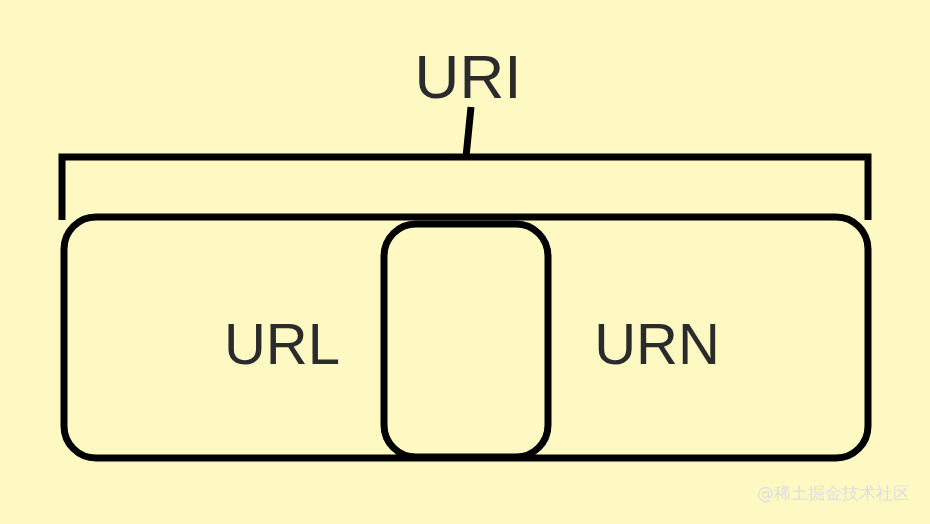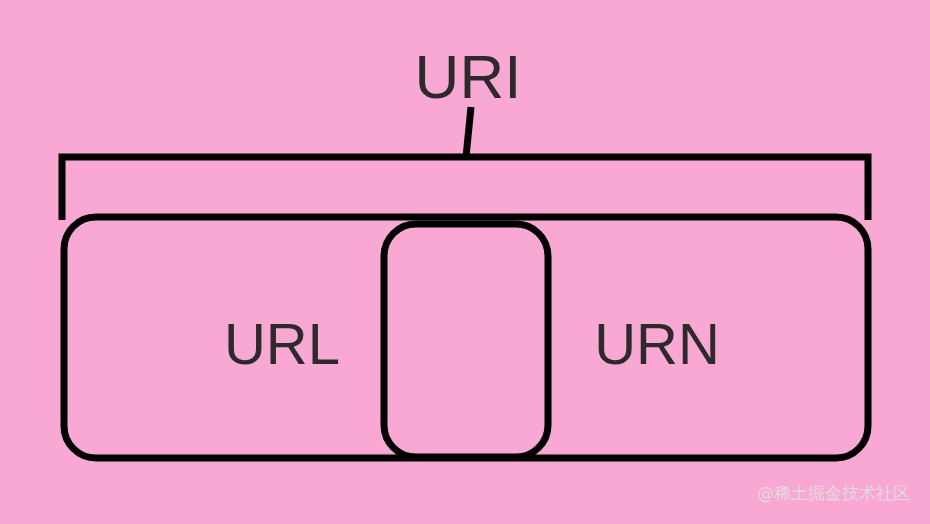--- a/index.html
+++ b/index.html
@@ -7,21 +7,21 @@
     padding: 0;
     background: #ffffff;
   }
   body {
     font-family: "Liberation Sans", sans-serif;
   }
   #canvas {
     position: relative;
     width: 930px;
     height: 524px;
-    background: #f9a8d4;
+    background: #fef9c3;
     overflow: hidden;
   }
   #diagram-svg {
     position: absolute;
     left: 0;
     top: 0;
     width: 930px;
     height: 524px;
   }
   .label-text {

